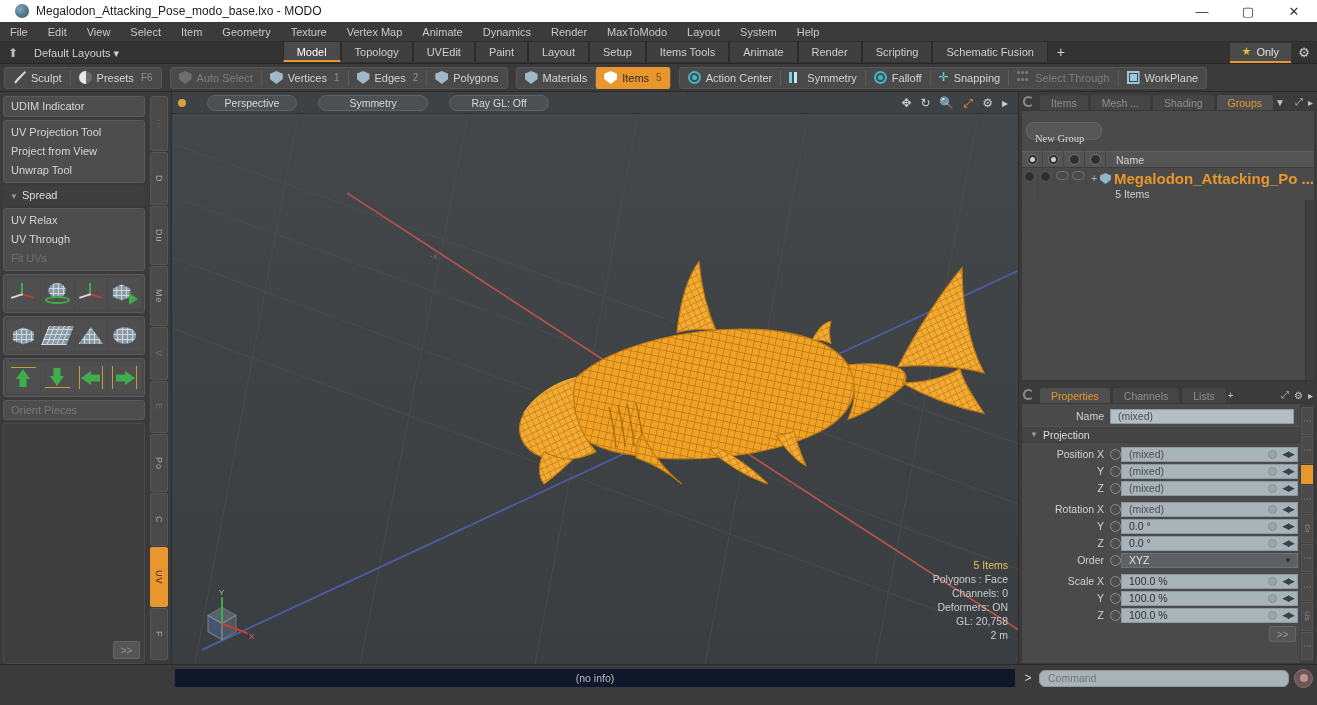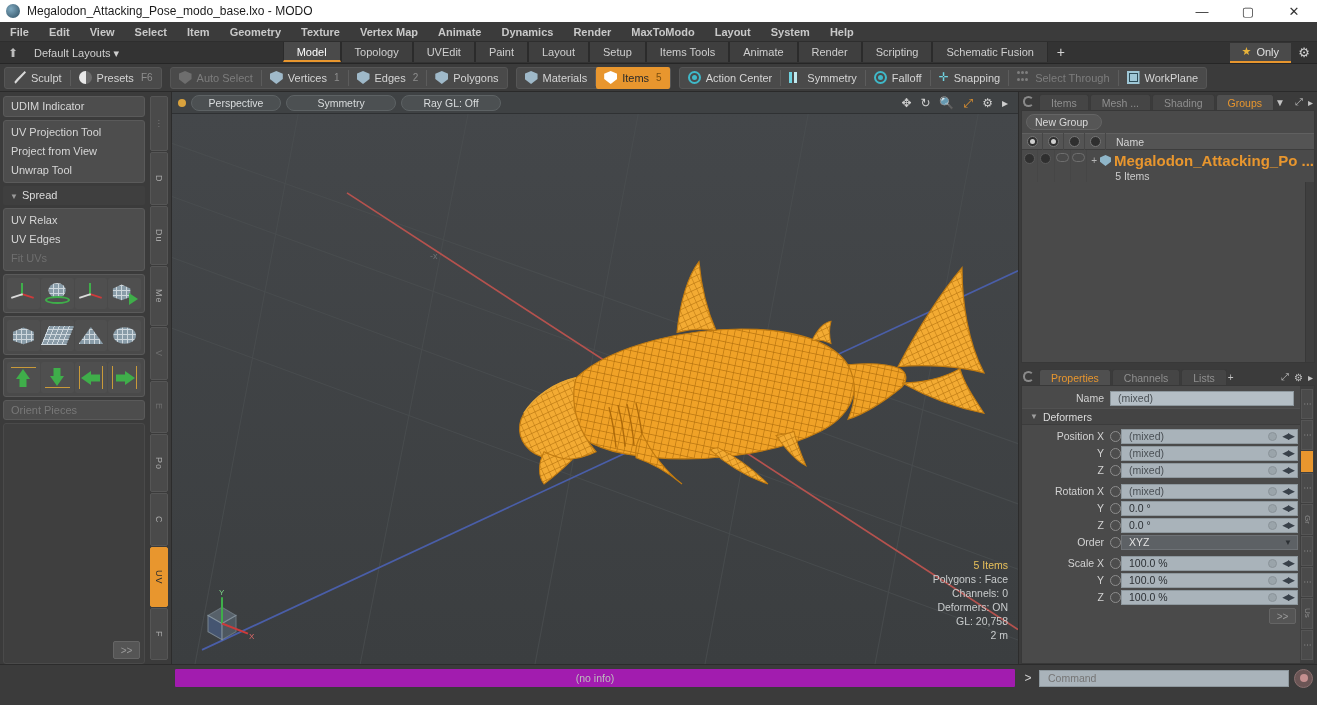--- a/index.html
+++ b/index.html
@@ -8,39 +8,39 @@
     background:#3b3b3b;
     font-family:"Liberation Sans", sans-serif;
     font-size:11px;
     color:#c8c8c8;
     overflow:hidden;
     position:relative;
   }
   
   #titlebar {
     height:22px; background:#ffffff; display:flex; align-items:center;
-    color:#1a1a1a; font-size:12px; padding-left:6px;
+    color:#1a1a1a; font-size:12px; padding-left:15px;
   }
   #titlebar .tbicon {
     width:14px;height:14px;border-radius:50%;
     background:radial-gradient(circle at 35% 35%, #7fa9c0, #2d4d60);
     margin-right:7px; flex:0 0 auto;
   }
   #titlebar .ttl { flex:1 1 auto; white-space:nowrap; }
   #titlebar .wbtns { display:flex; }
   #titlebar .wbtn {
     width:46px;height:22px;display:flex;align-items:center;justify-content:center;
     font-size:13px;color:#333;
   }
   
   #menubar {
     height:20px;background:#3b3b3b;display:flex;align-items:center;
     border-bottom:1px solid #2e2e2e;
   }
-  #menubar .mi { padding:4px 10px;line-height:20px;font-size:11px;color:#c9c9c9;white-space:nowrap;font-weight:bold; }
+  #menubar .mi { padding:4px 10px;line-height:20px;font-size:11px;color:#c9c9c9;white-space:nowrap; }
   
   #layoutbar {
     height:22px;background:#333333;display:flex;align-items:center;
     border-bottom:1px solid #262626;
   }
   .lb-home {
     width:26px;height:20px;display:flex;align-items:center;justify-content:center;
     color:#bdbdbd;font-size:12px;
   }
   .lb-default {
@@ -155,21 +155,21 @@
   .vstrip { width:22px;background:#3b3b3b;display:flex;flex-direction:column;gap:1px;padding:4px 2px; }
   .vtab {
     background:#4a4a4a;border:1px solid #565656;border-radius:2px;flex:1 1 auto;
     writing-mode:vertical-rl;text-orientation:mixed;font-size:9px;color:#a8a8a8;
     display:flex;align-items:center;justify-content:center;overflow:hidden;letter-spacing:1px;
   }
   .vtab.dim { color:#6d6d6d; }
   .vtab.sel { background:#e8962e;color:#2d2d2d;border-color:#e8962e; }
   
   #viewport { flex:1 1 auto;position:relative;background:#3b3b3b;display:flex;flex-direction:column; }
-  .vp-head { height:22px;display:flex;align-items:center;gap:5px;padding:0 6px;background:#3f4244;
+  .vp-head { height:22px;display:flex;align-items:center;gap:21px;padding:0 6px;background:#3f4244;
              border-bottom:1px solid #2f3133; }
   .vp-dot { width:8px;height:8px;border-radius:50%;background:#d9a23d;flex:0 0 auto; }
   .vp-pill {
     height:16px;line-height:15px;padding:0 12px;background:#4c5052;border:1px solid #5d6264;
     border-radius:8px;font-size:10.5px;color:#d9dcdd;text-align:center;white-space:nowrap;
   }
   .vp-pill.w1 { min-width:90px; }
   .vp-pill.w2 { min-width:110px; }
   .vp-pill.w3 { min-width:100px; }
   .vp-hspace { flex:1 1 auto; }
@@ -187,22 +187,22 @@
   .rp-tabs { height:18px;display:flex;align-items:flex-end;background:#3b3b3b;padding-left:4px;gap:1px; }
   .rp-circ { width:11px;height:11px;border-radius:50%;border:2px solid #8a8a8a;border-right-color:transparent;margin:0 4px 3px 0; }
   .rp-tab { padding:0 11px;height:16px;line-height:16px;font-size:10.5px;color:#b9b9b9;
             background:#454545;border:1px solid #3a3a3a;border-bottom:none;border-radius:3px 3px 0 0; }
   .rp-tab.active { background:#4f4f4f;color:#e8962e; }
   .rp-tab.dim { color:#8f8f8f; }
   .rp-tabsp { flex:1 1 auto; }
   .rp-ti { color:#c2c2c2;font-size:10px;padding:0 4px 2px 0; }
   .rp-body { background:#4a4a4a;border:1px solid #383838;margin:0 2px; }
   .newgroup {
-    margin:3px 4px;height:16px;line-height:15px;padding:0 8px;background:#565656;
-    border:1px solid #646464;border-radius:8px;font-size:10.5px;color:#d8d8d8;width:76px;
+    margin:11px 4px;height:16px;line-height:15px;padding:8px 8px;background:#565656;
+    border:1px solid #646464;border-radius:8px;font-size:10.5px;color:#d8d8d8;width:76px;font-family:Liberation Serif, serif;
   }
   .tree-head { display:flex;height:17px;background:#545454;border-top:1px solid #606060;
                border-bottom:1px solid #3d3d3d;align-items:center; }
   .th-col { width:21px;height:17px;display:flex;align-items:center;justify-content:center;
             border-right:1px solid #464646; }
   .th-name { flex:1 1 auto;padding-left:10px;font-size:10.5px;color:#d5d5d5; }
   .tree-row { display:flex;min-height:17px;background:#4a4a4a;align-items:stretch; }
   .tr-col { width:21px;display:flex;align-items:flex-start;justify-content:center;padding-top:3px;
             border-right:1px solid #464646; }
   .tr-main { flex:1 1 auto;padding-left:4px;padding-top:2px; }
@@ -240,25 +240,25 @@
   .pr-gt { display:flex;justify-content:flex-end;padding:2px 4px 0 0; }
   .pr-gt span { width:27px;height:16px;background:#555;border:1px solid #656565;border-radius:2px;
                 color:#9a9a9a;font-size:10px;display:flex;align-items:center;justify-content:center; }
   .pr-strip { width:14px;background:#3f3f3f;display:flex;flex-direction:column;gap:1px;padding:3px 1px; }
   .ps-seg { background:#4a4a4a;border:1px solid #555;flex:1 1 auto;display:flex;align-items:center;
             justify-content:center;font-size:8px;color:#8c8c8c;writing-mode:vertical-rl; }
   .ps-seg.sel { background:#e8962e;border-color:#e8962e; }
   
   #bottom { display:flex;height:27px;background:#3b3b3b;border-top:1px solid #2c2c2c; }
   .noinfo { flex:1 1 auto;display:flex;align-items:center;justify-content:center;
-            background:#a21caf;border:1px solid #3a3a3a;margin:3px 2px;border-radius:2px;
+            background:#0f172a;border:1px solid #3a3a3a;margin:3px 2px;border-radius:2px;
             font-size:10.5px;color:#bdbdbd; }
   .cmdzone { width:299px;display:flex;align-items:center;gap:5px;padding:0 4px; }
   .cmd-gt { color:#d0d0d0;font-size:12px;width:12px;text-align:center; }
-  .cmd-field { flex:1 1 auto;height:17px;background:#a9b3ba;border:1px solid #8e989e;border-radius:0;
+  .cmd-field { flex:1 1 auto;height:17px;background:#a9b3ba;border:1px solid #8e989e;border-radius:6px;
                display:flex;align-items:center;padding-left:8px;font-size:10.5px;color:#5a6167; }
   .cmd-rec { width:19px;height:19px;border-radius:50%;background:#6b5555;border:1px solid #8a7070;
              display:flex;align-items:center;justify-content:center; }
   .cmd-rec i { width:8px;height:8px;border-radius:50%;background:#c48f8f;display:block; }
   .leftcorner { width:172px; }
 </style>
 </head>
 <body>
 
 <div id="titlebar">
@@ -419,21 +419,21 @@
       <div class="lp-box">
         <div class="lp-item">UV Projection Tool</div>
         <div class="lp-item">Project from View</div>
         <div class="lp-item">Unwrap Tool</div>
       </div>
       <div class="lp-item hdr">
         <span class="tri">▼</span><span>Spread</span>
       </div>
       <div class="lp-box">
         <div class="lp-item">UV Relax</div>
-        <div class="lp-item">UV Edges</div>
+        <div class="lp-item">UV Through</div>
         <div class="lp-item dim">Fit UVs</div>
       </div>
 
       <div class="lp-icons">
         <div class="lp-ic">
             <span class="axgiz">
               <i class="ax-g"></i>
               <i class="ax-r"></i>
               <i class="ax-w"></i>
             </span>
@@ -706,21 +706,21 @@
 
       <div class="pr-panel">
         <div class="pr-inner">
           <div class="prow">
             <div class="lbl">Name</div>
             <div class="field nameF mixed">(mixed)</div>
           </div>
 
           <div class="sect-hdr">
             <span class="tri">▼</span>
-            <span>Deformers</span>
+            <span>Projection</span>
           </div>
 
           <div class="prow">
             <div class="lbl">Position X</div>
             <div class="radio"></div>
             <div class="field mixed">
               <span>(mixed)</span>
               <span class="knob"></span>
               <span class="arrows">◀▶</span>
             </div>

